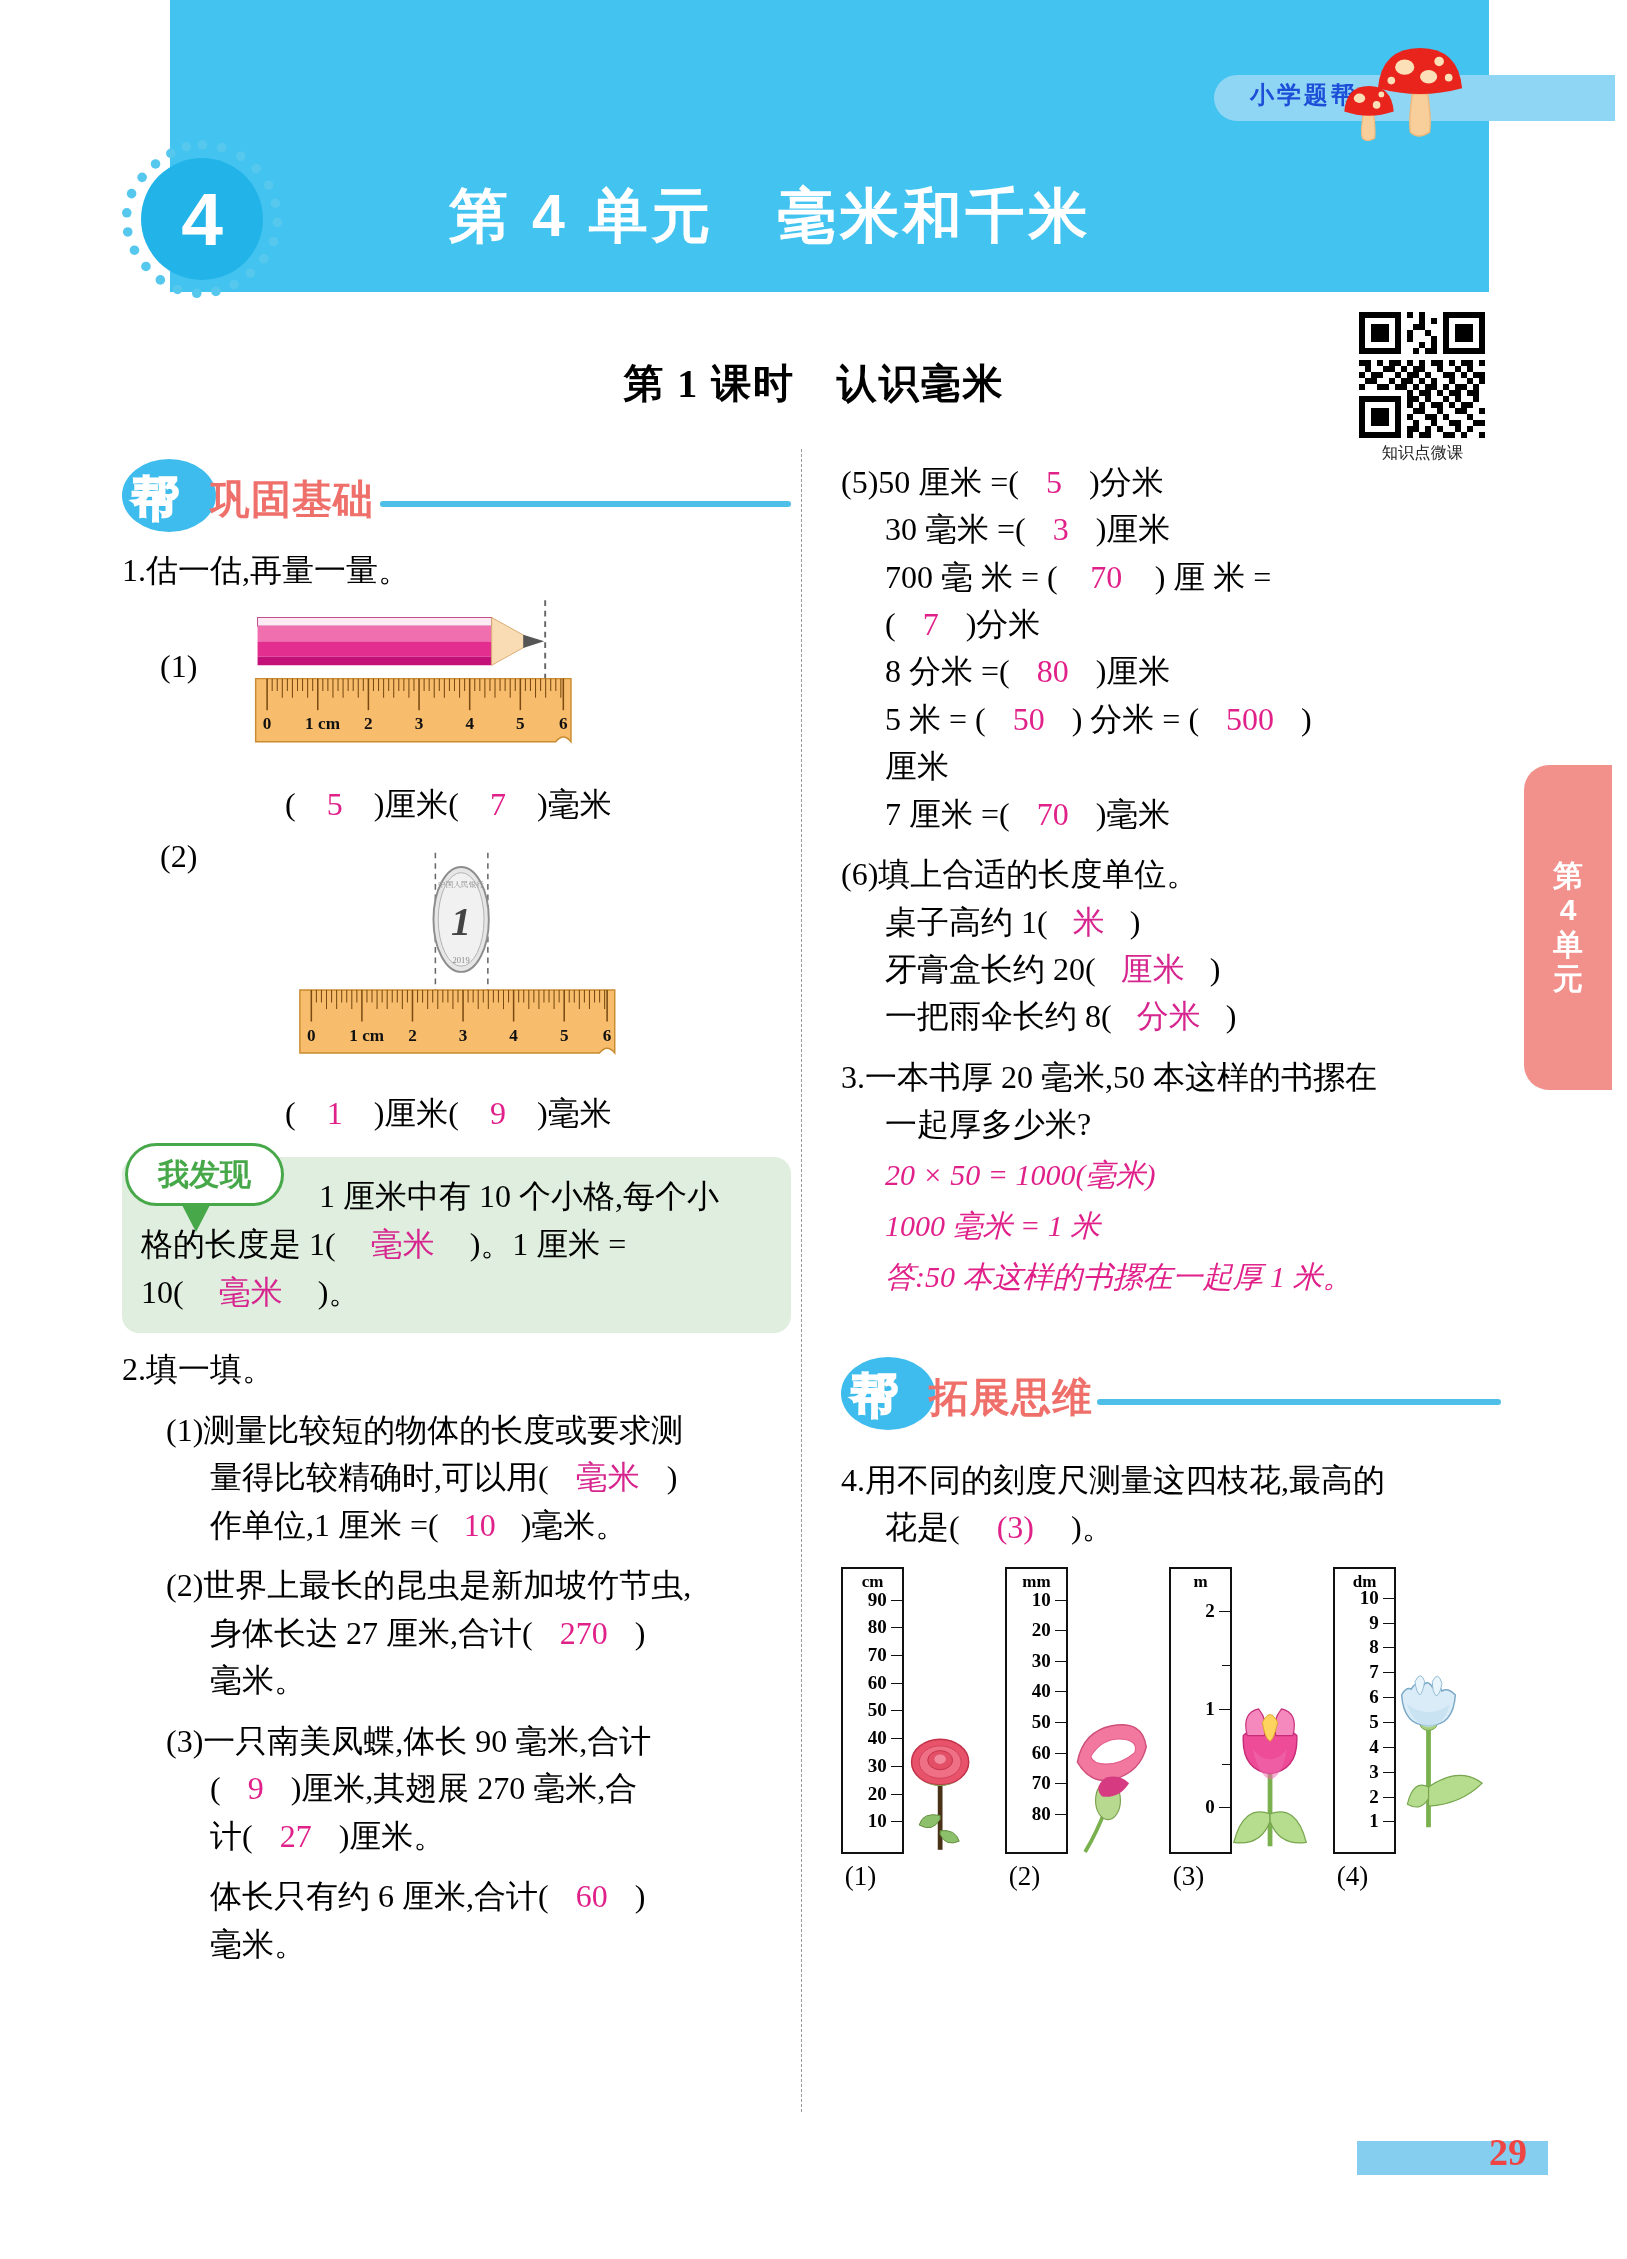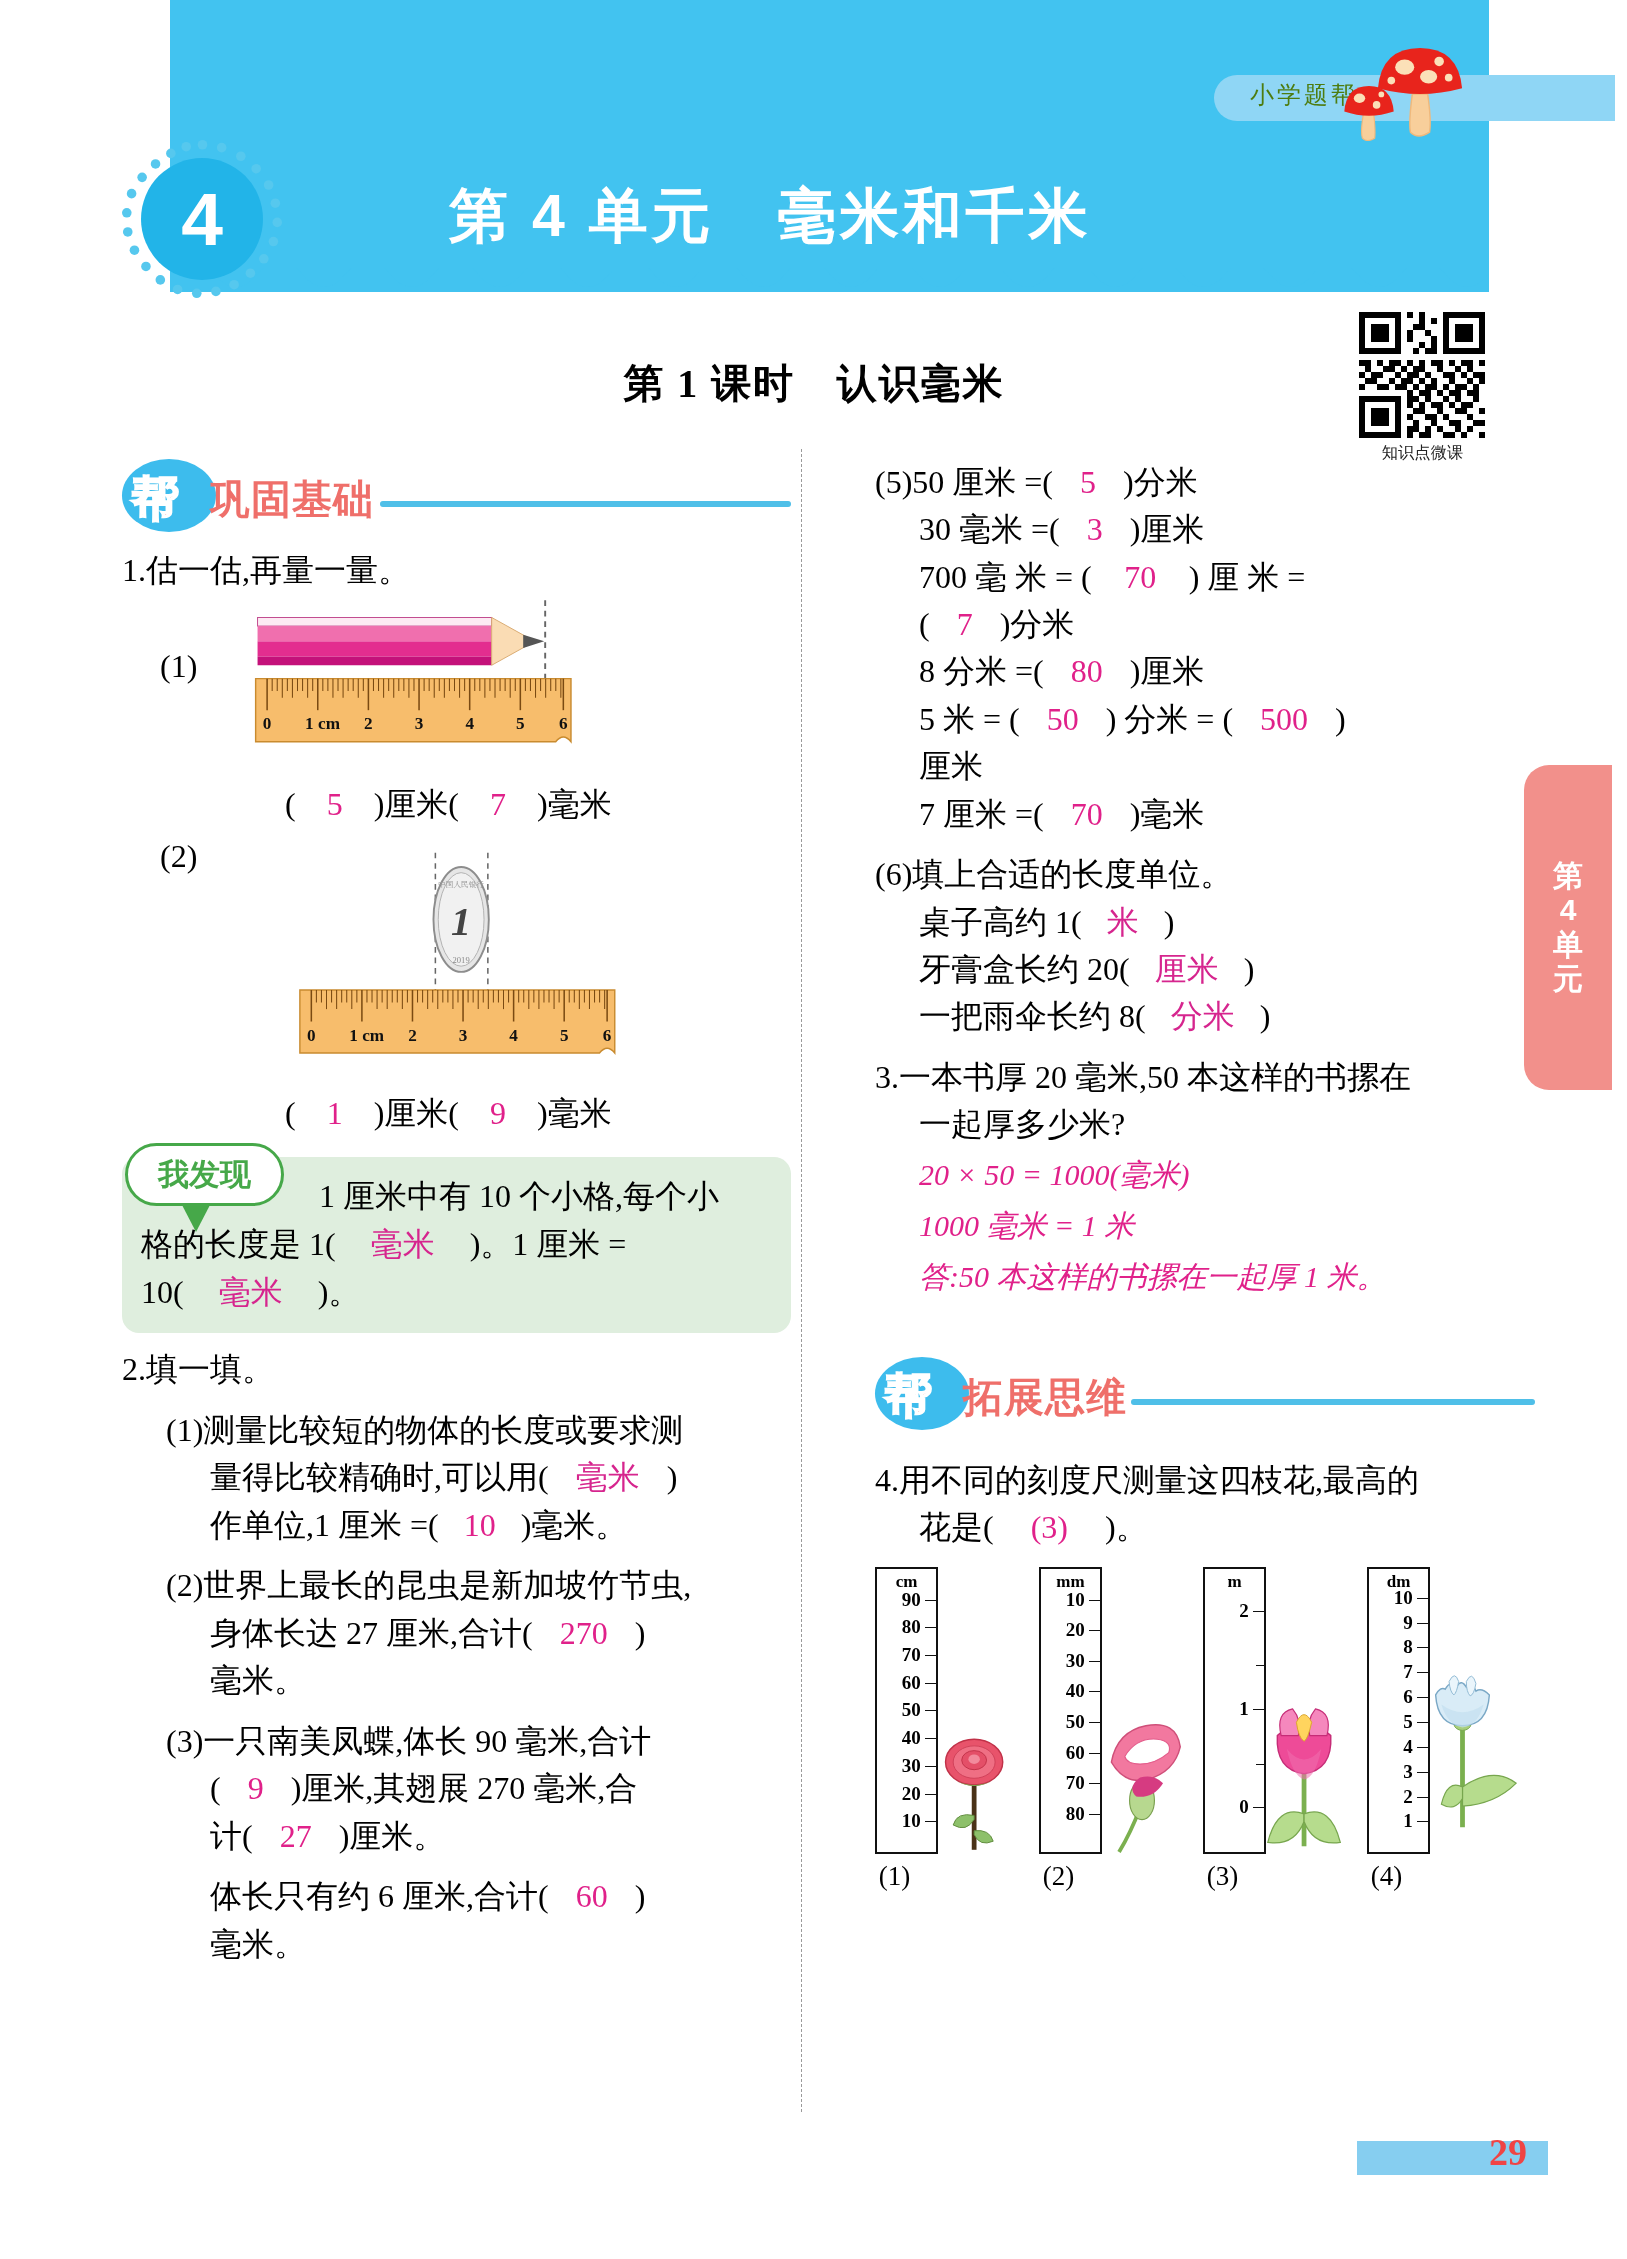--- a/index.html
+++ b/index.html
@@ -37,21 +37,21 @@
     z-index: 5;
     white-space: nowrap;
   }
   
   .brand-ribbon {
     position: absolute; left: 1214px; top: 75px; width: 401px; height: 46px;
     background: #8fd6f5; border-radius: 23px 0 0 23px;
   }
   .brand-text {
     position: absolute; left: 1250px; top: 79px;
-    font-size: 24px; color: #4d7c0f; font-weight: normal;
+    font-size: 24px; color: #1d4ed8; font-weight: bold;
     font-family: "Liberation Sans", sans-serif; letter-spacing: 2.9px;
   }
   .mush-big { position: absolute; left: 1376px; top: 46px; width: 88px; height: 94px; }
   .mush-small { position: absolute; left: 1342px; top: 84px; width: 54px; height: 57px; }
 
   
   .lesson-title {
     position: absolute; left: 0; top: 356px; width: 1628px;
     text-align: center; font-size: 40px; font-weight: bold; color: #000;
     font-family: "Liberation Serif", serif; letter-spacing: 1.9px;
@@ -70,21 +70,21 @@
     background: #f2908b; border-radius: 25px 0 0 25px;
     color: #fff; font-family: "Liberation Sans", sans-serif;
     font-size: 30px; font-weight: bold;
     display: flex; flex-direction: column; align-items: center; justify-content: center;
     line-height: 1.15;
   }
 
   
   .col { position: absolute; top: 459px; }
   .col-left { left: 122px; width: 669px; }
-  .col-right { left: 875px; width: 660px; }
+  .col-right { left: 841px; width: 660px; }
   .divider {
     position: absolute; left: 801px; top: 449px; width: 0; height: 1663px;
     border-left: 1.9px dashed #9a9a9a;
   }
 
   
   .sec-head { position: relative; height: 75px; margin-bottom: 5.7px; }
   .sec-badge {
     position: absolute; left: 0; top: 0; width: 94px; height: 73px;
     border-radius: 50%; background: #3dbced;

